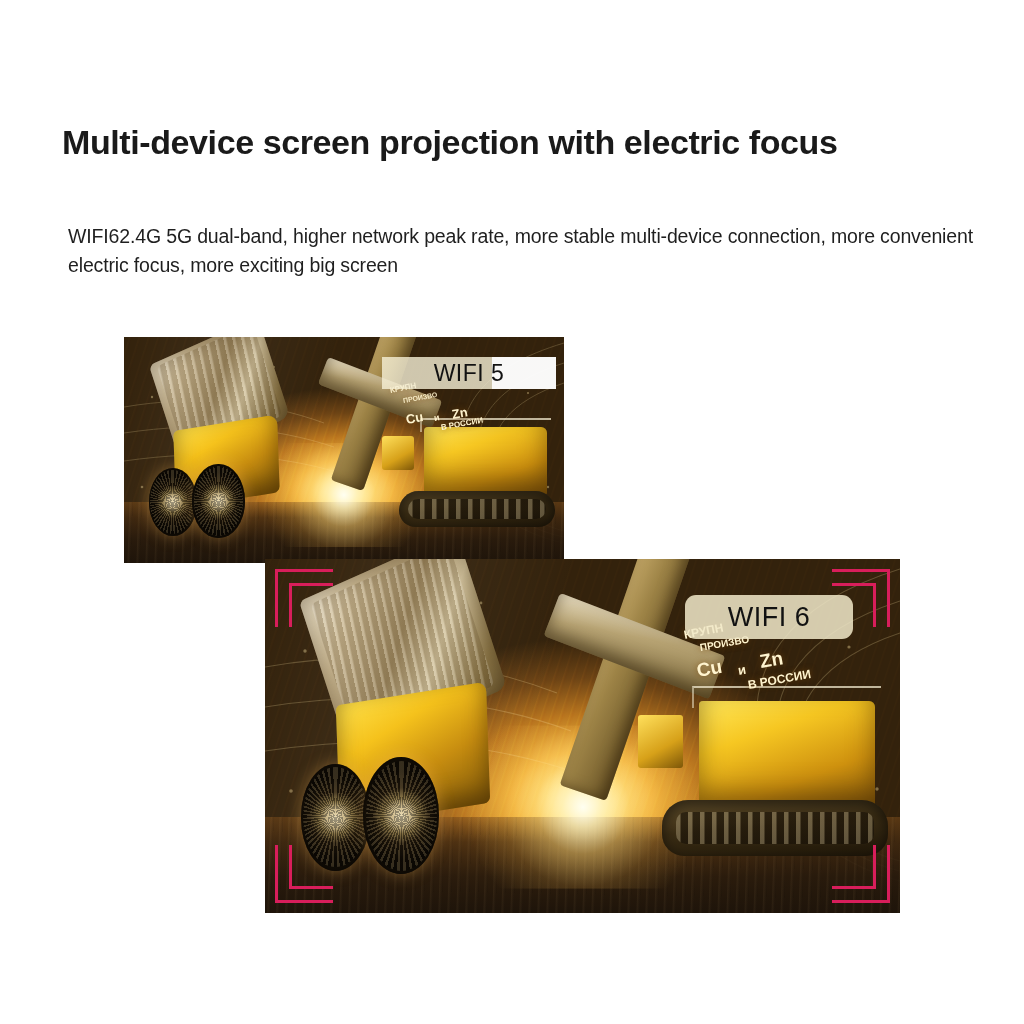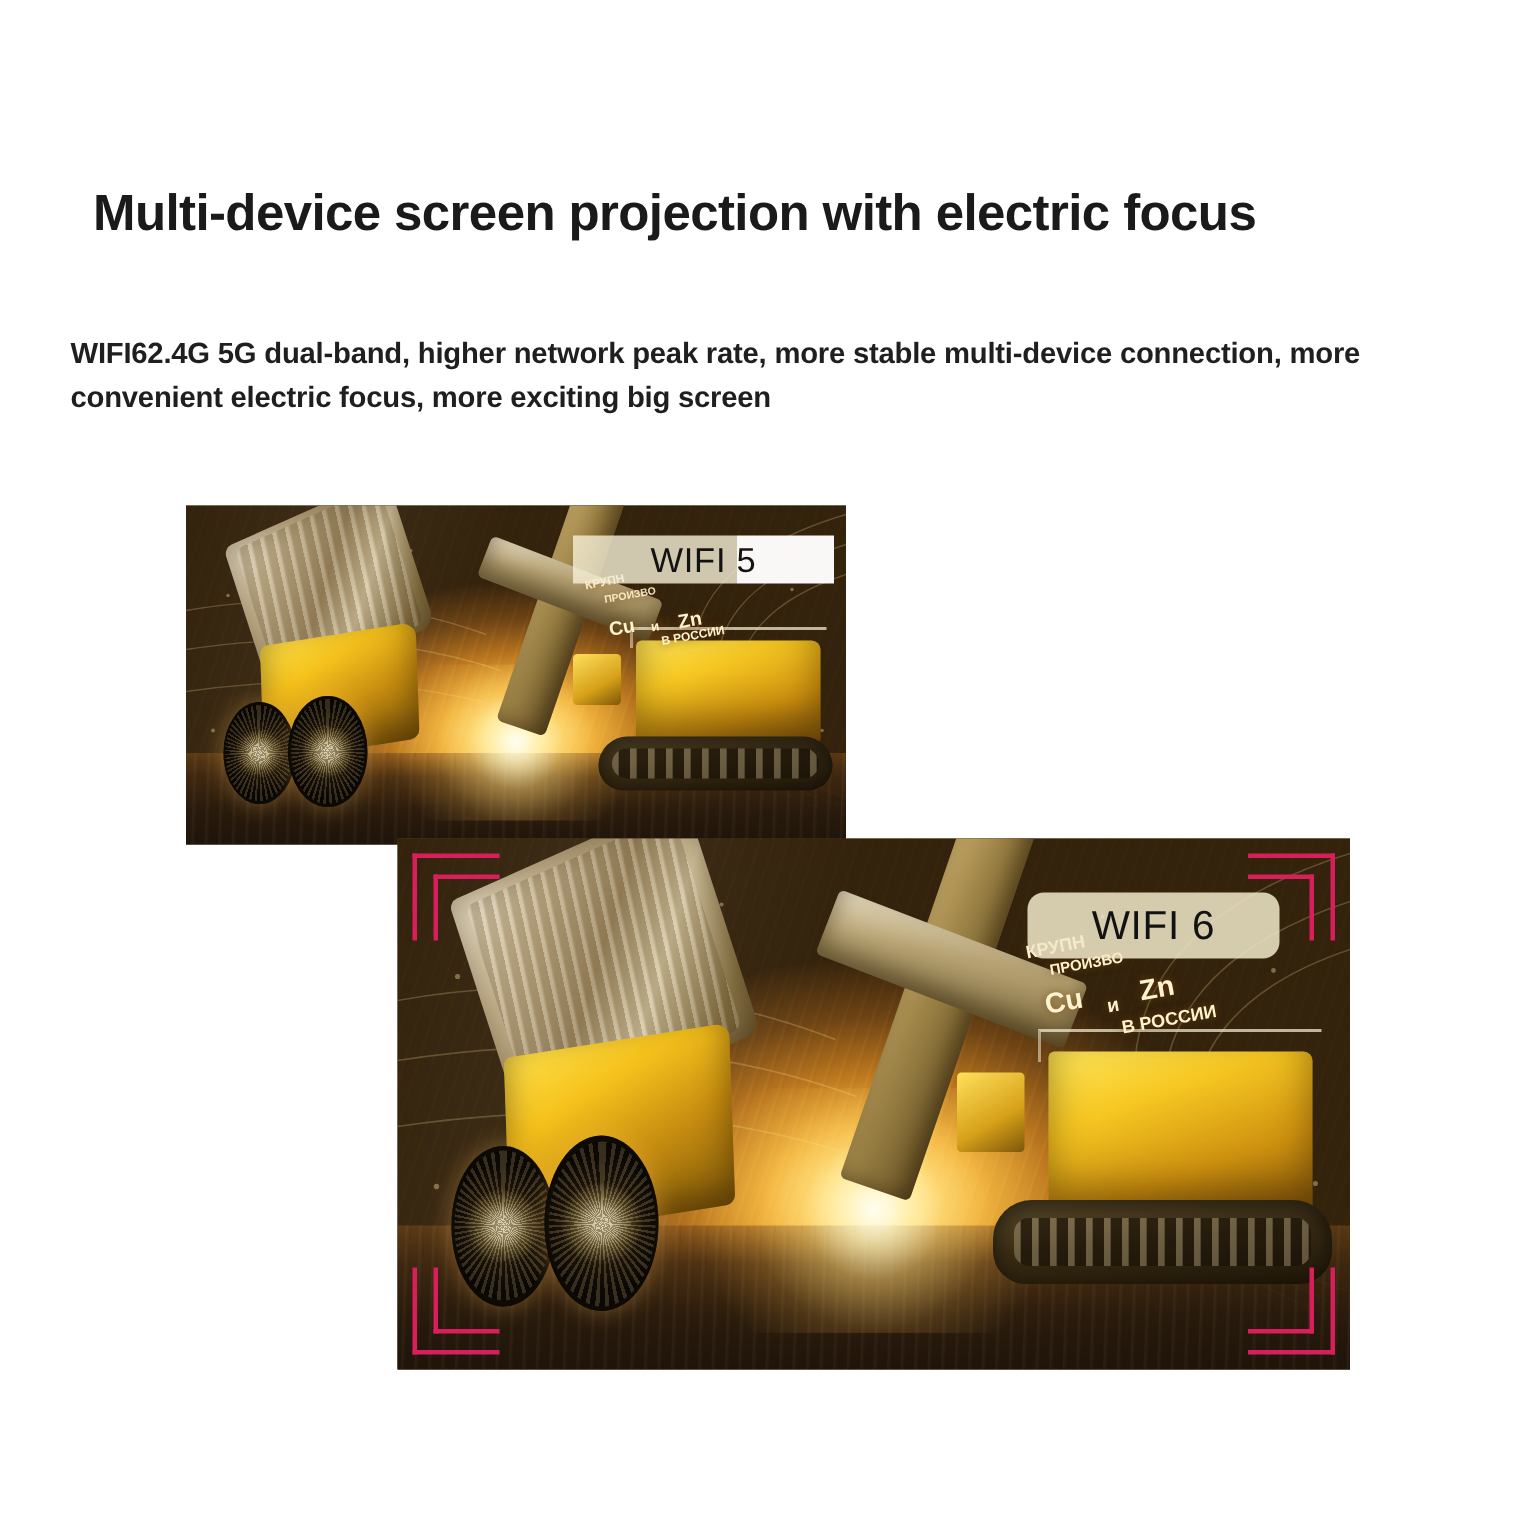--- a/index.html
+++ b/index.html
@@ -29,26 +29,26 @@
     font-size: 34px;
     line-height: 1.32;
     font-weight: 700;
     letter-spacing: -0.4px;
     color: #1a1a1a;
     margin-top: 19px;
   }
 
   .subheading {
     position: absolute;
-    left: 47px;
+    left: 68px;
     top: 222px;
     width: 905px;
     font-size: 19.5px;
     line-height: 1.48;
-    font-weight: 700;
+    font-weight: 400;
     letter-spacing: -0.15px;
     color: #1f1f1f;
   }
 
   
   .photo {
     position: absolute;
     overflow: hidden;
     background: #2a1e0e;
   }

